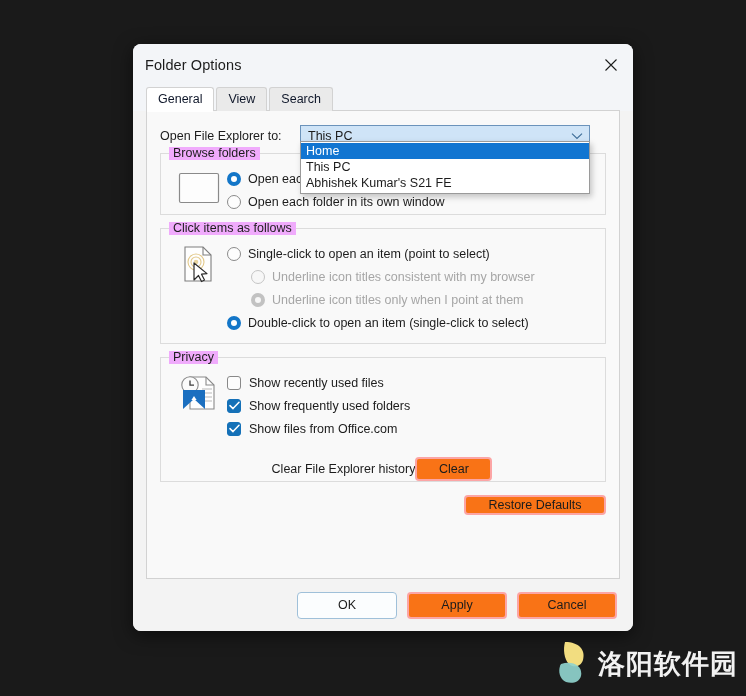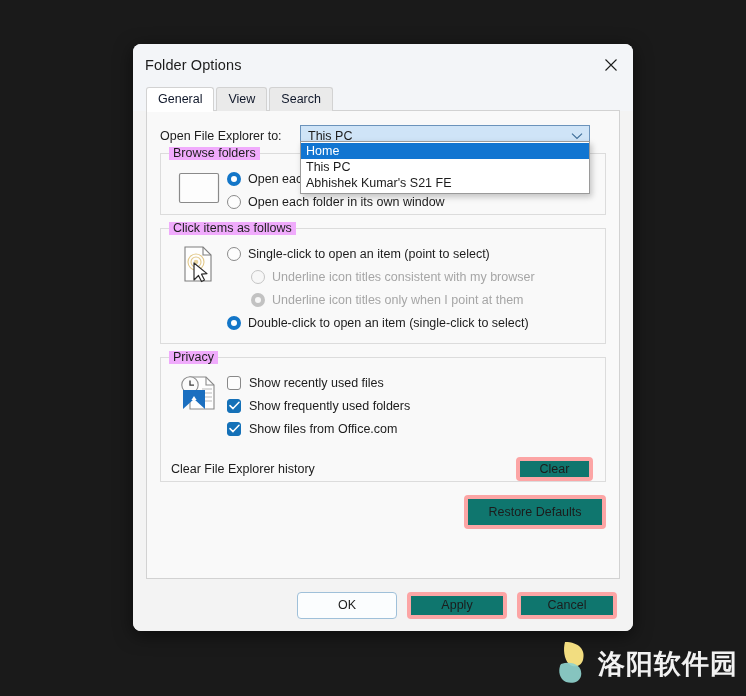--- a/index.html
+++ b/index.html
@@ -253,46 +253,46 @@
     background: #1571b8;
     border-color: #1571b8;
   }
   .checkbox svg { display:none; }
   .checkbox.checked svg { display:block; }
 
   
   #clear-row {
     display: flex;
     align-items: center;
-    justify-content: space-between;
+    justify-content: center;
     margin-top: 16px;
     padding-right: 2px;
   }
   #clear-label { font-size: 12.5px; color:#1c1c1c; }
 
   
   .btn {
-    background: #0f766e;
-    border: 4px solid #fca5a5;
+    background: #f97316;
+    border: 2px solid #fca5a5;
     border-radius: 4px;
     font-size: 12.5px;
     color: #1c1c1c;
     font-family: "Liberation Sans", sans-serif;
     cursor: default;
     text-align: center;
     box-sizing: border-box;
   }
   #clear-button { width: 77px; height: 24px; }
 
   #restore-row {
     display: flex;
     justify-content: flex-end;
     padding-right: 0px;
   }
-  #restore-button { width: 142px; height: 34px; }
+  #restore-button { width: 142px; height: 20px; }
 
   
   #footer {
     flex: 0 0 auto;
     height: 52px;
     background: #f3f3f3;
     display: flex;
     align-items: center;
     justify-content: flex-end;
     padding-right: 16px;

